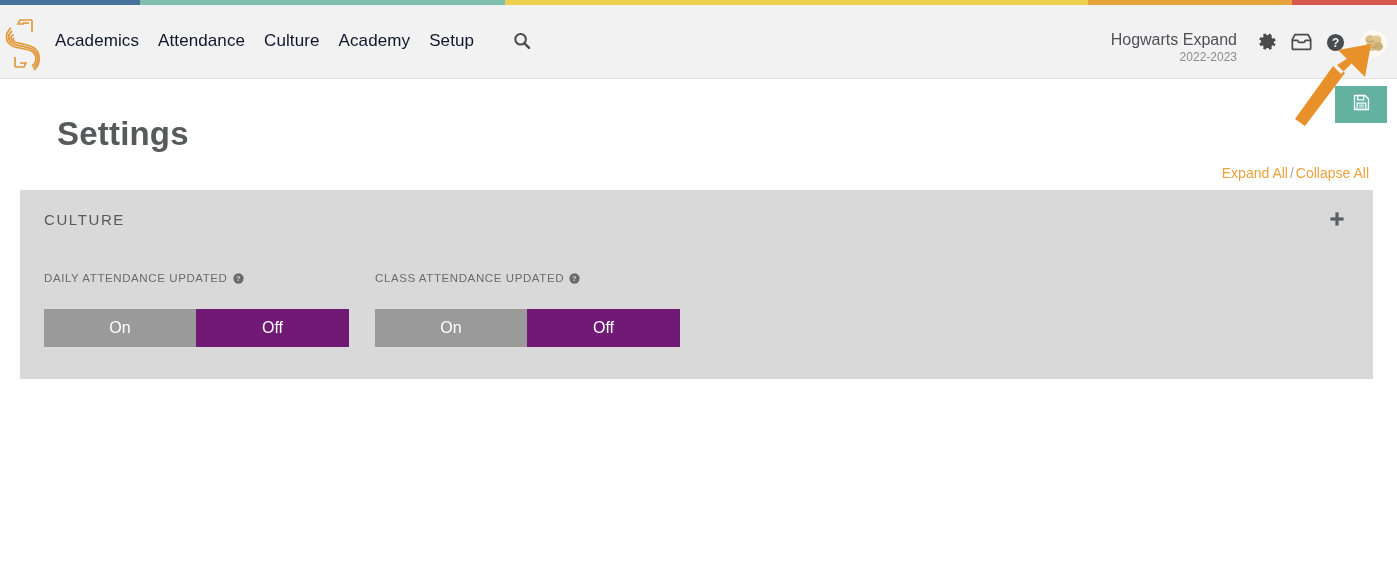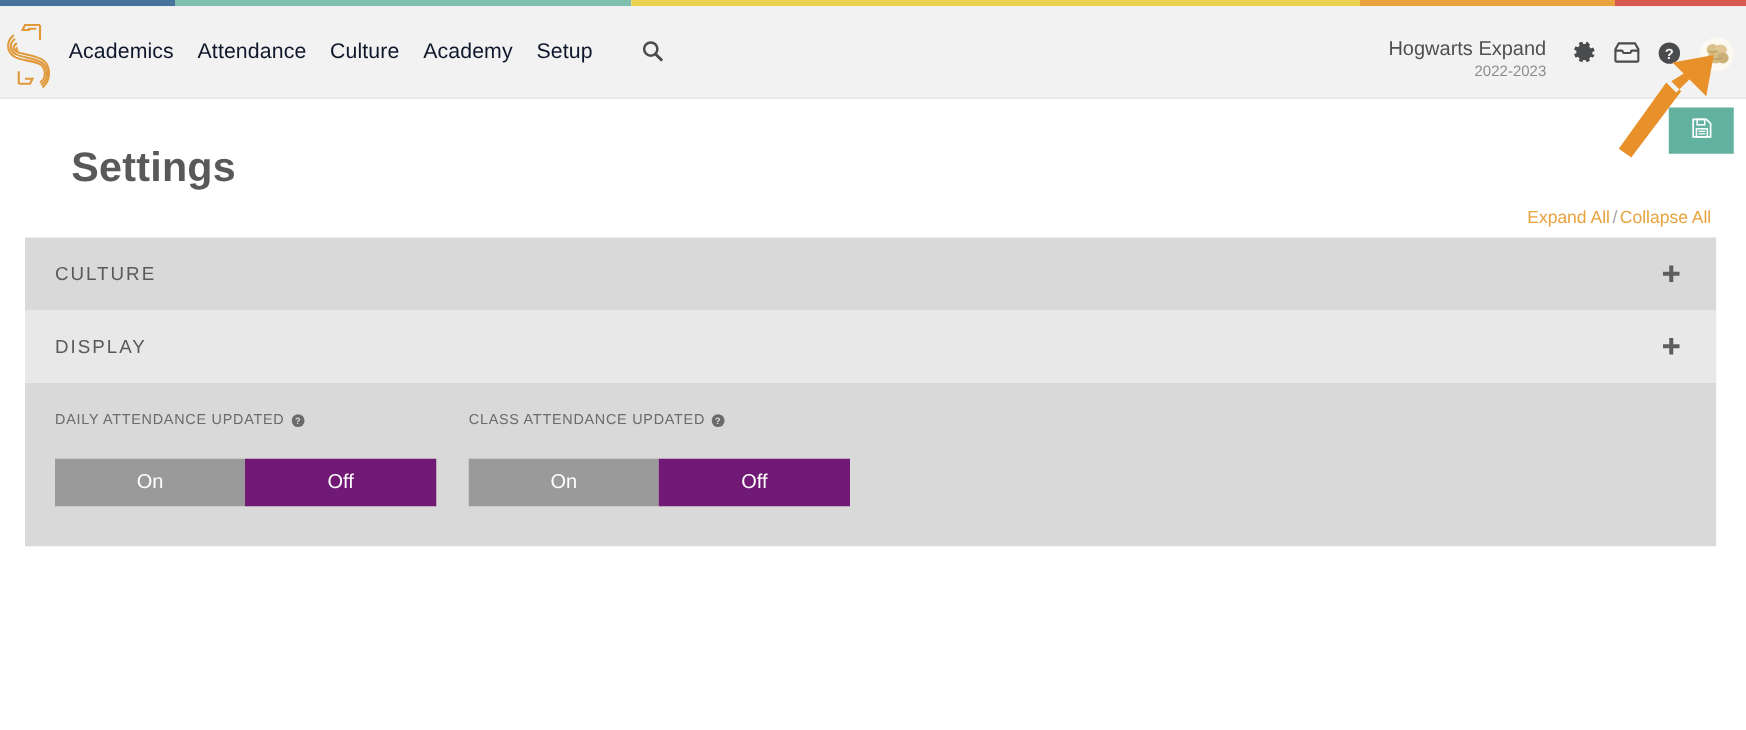--- a/index.html
+++ b/index.html
@@ -316,31 +316,20 @@
       <span class="ttl">CULTURE</span>
       <span class="toggle-glyph">
         <svg width="16" height="16" viewBox="0 0 16 16">
           <rect x="6.4" y="1.4" width="3.2" height="13.2" fill="#5c5d5f"></rect>
           <rect x="1.4" y="6.4" width="13.2" height="3.2" fill="#5c5d5f"></rect>
         </svg>
       </span>
     </div>
   </div>
 
-  <div class="panel shade-light">
-    <div class="panel-head">
-      <span class="ttl">DISPLAY</span>
-      <span class="toggle-glyph">
-        <svg width="16" height="16" viewBox="0 0 16 16">
-          <rect x="6.4" y="1.4" width="3.2" height="13.2" fill="#5c5d5f"></rect>
-          <rect x="1.4" y="6.4" width="13.2" height="3.2" fill="#5c5d5f"></rect>
-        </svg>
-      </span>
-    </div>
-  </div>
 
   <div class="panel shade-dark">
 
     <div class="panel-body">
       <div class="field-row">
 
         <div class="field">
           <div class="field-label">
             <span>DAILY ATTENDANCE UPDATED</span>
             <span class="help-icon">

